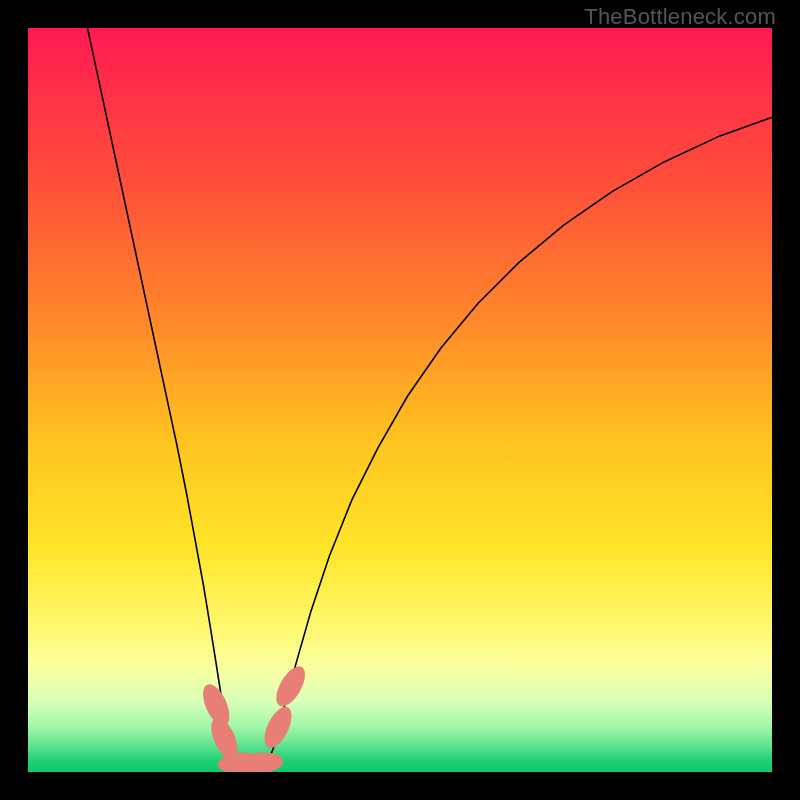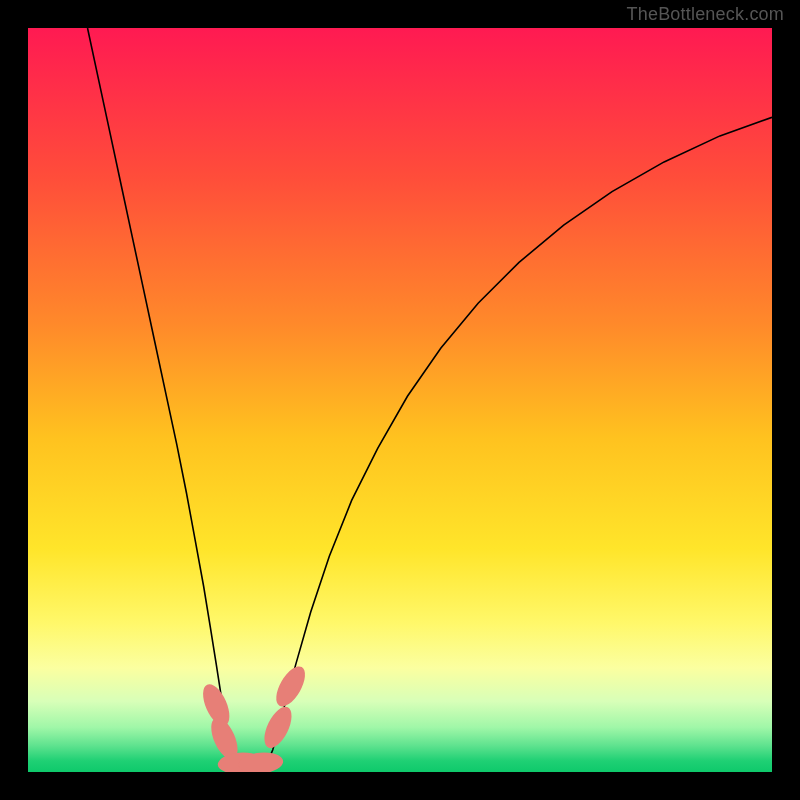--- a/index.html
+++ b/index.html
@@ -23,23 +23,23 @@
     position: absolute;
     left: 28px;
     top: 28px;
     width: 744px;
     height: 744px;
     overflow: hidden;
   }
   .watermark {
     position: absolute;
     top: 4px;
-    right: 16px;
+    right: 24px;
     color: #555;
-    font-size: 18px;
+    font-size: 22px;
     letter-spacing: 0.2px;
   }
   svg {
     display: block;
   }
 </style>
 </head>
 <body>
 
 <div class="frame">

